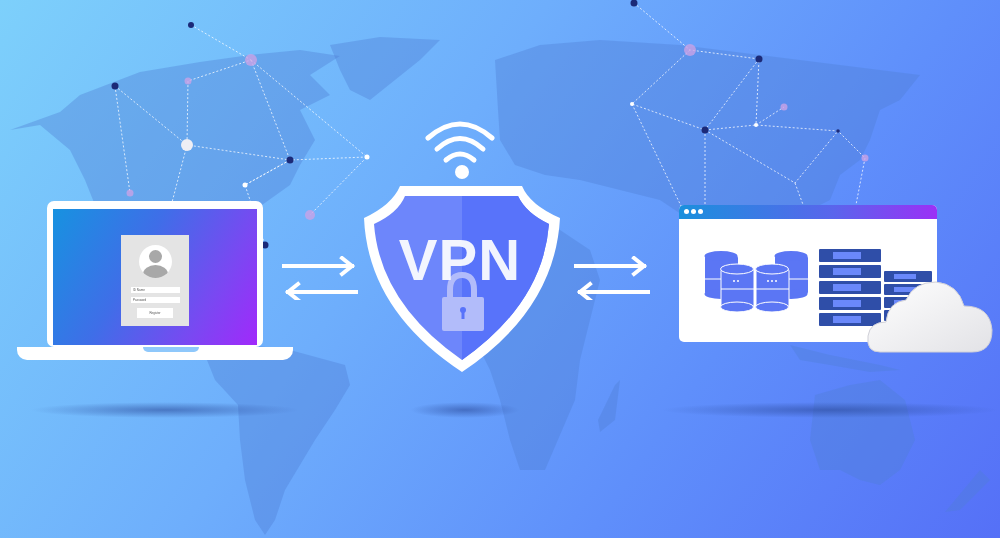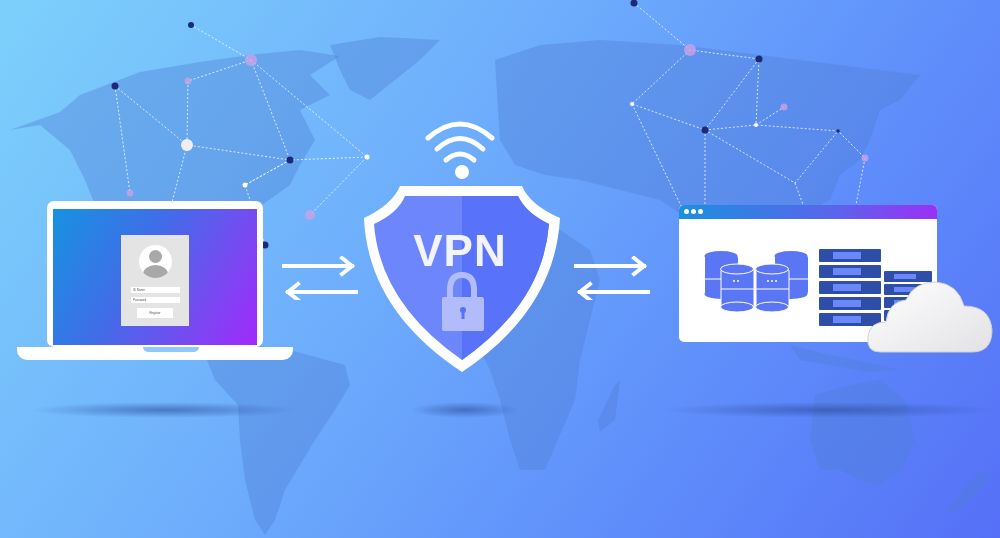--- a/index.html
+++ b/index.html
@@ -25,21 +25,21 @@
   .avatar .head { position:absolute; left:10px; top:5px; width:13px; height:13px; border-radius:50%; background:#a8a8a8; }
   .avatar .bodyp { position:absolute; left:4px; top:20px; width:25px; height:18px; border-radius:50% 50% 0 0; background:#a8a8a8; }
   .field { position:absolute; left:10px; width:49px; height:6px; background:#fff; font-size:3px; line-height:6px; color:#555; padding-left:2px; box-sizing:border-box; }
   .reg-btn { position:absolute; left:16px; top:73px; width:36px; height:10px; background:#fff; font-size:3px; line-height:10px; text-align:center; color:#555; }
   .laptop-base { position:absolute; left:17px; top:347px; width:276px; height:13px; background:#fff; border-radius:0 0 10px 10px; }
   .laptop-notch { position:absolute; left:126px; top:0; width:56px; height:5px; background:#8fc8fb; border-radius:0 0 5px 5px; }
   
   .arrows { position:absolute; }
   
   .shield-wrap { position:absolute; left:360px; top:110px; width:200px; height:270px; }
-  .vpn-label { position:absolute; left:0; width:200px; top:116px; text-align:center; font-size:44px; font-weight:bold; color:#ffffff; letter-spacing:1px; opacity:0.92; }
+  .vpn-label { position:absolute; left:0; width:200px; top:116px; text-align:center; font-size:58px; font-weight:bold; color:#ffffff; letter-spacing:1px; opacity:0.92; }
   
   .server-win { position:absolute; left:679px; top:205px; width:258px; height:137px; background:#fff; border-radius:5px; overflow:hidden; }
   .server-titlebar { height:14px; background: linear-gradient(90deg, #1a90dd 0%, #5a65ec 60%, #9b30f6 100%); position:relative; }
   .dot { position:absolute; top:4px; width:5px; height:5px; border-radius:50%; background:#fff; }
 </style>
 </head>
 <body>
 
 <div class="scene">
 

